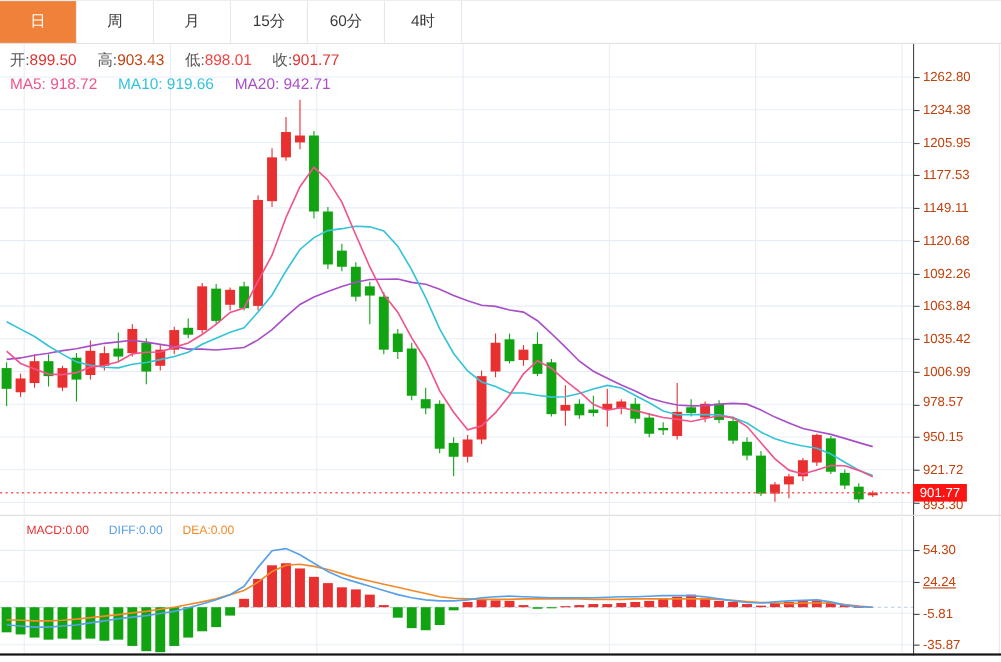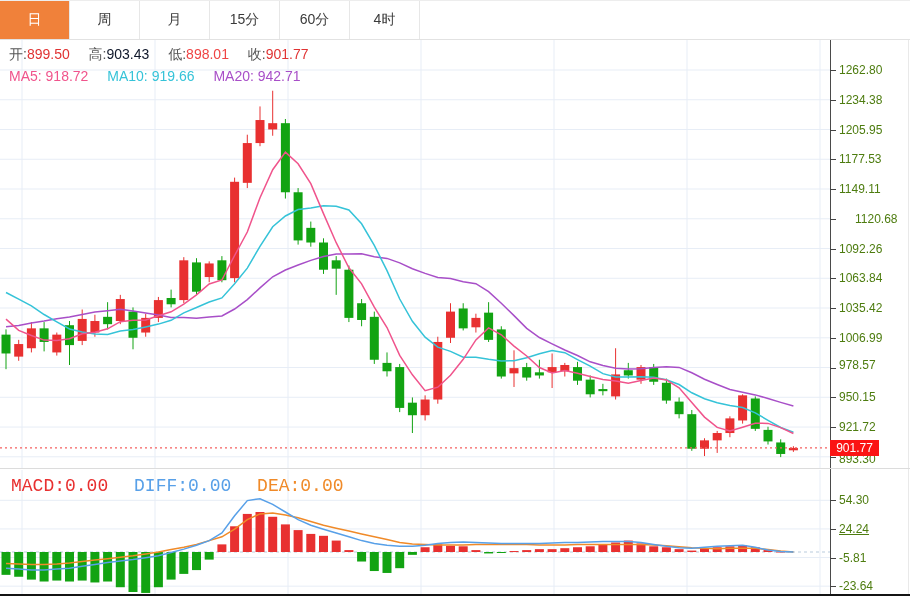--- a/index.html
+++ b/index.html
@@ -5,26 +5,26 @@
   html,body{margin:0;padding:0;background:#fff;}
   .app{position:relative;width:910px;height:602px;background:#fff;overflow:hidden;
        font-family:"Liberation Sans","DejaVu Sans",sans-serif;}
   .tabbar{position:absolute;left:0;top:0;width:910px;height:40px;background:#fff;
           border-top:1px solid #ededed;border-bottom:1px solid #e2e2e2;display:flex;box-sizing:border-box;}
   .tab{width:70px;height:100%;display:flex;align-items:center;justify-content:center;
        font-size:14px;color:#3a3a3a;border-right:1px solid #e7e7e7;cursor:pointer;box-sizing:border-box;background:#fff;}
   .tab.active{color:#fff;}
   .quote-row{position:absolute;left:9px;top:46px;font-size:14px;z-index:6;white-space:nowrap;pointer-events:none;}
   .ma-row{position:absolute;left:9px;top:68px;font-size:14px;z-index:6;white-space:nowrap;pointer-events:none;}
-  .macd-row{position:absolute;left:11px;top:476px;font-size:18px;z-index:6;white-space:nowrap;pointer-events:none;font-family:Liberation Mono, monospace;}
+  .macd-row{position:absolute;left:24px;top:476px;font-size:11px;z-index:6;white-space:nowrap;pointer-events:none;}
   .grp{margin-right:15px;margin-top:28px;}
   svg{position:absolute;left:0;display:block;}
   #main-svg{top:40px;}
   #macd-svg{top:470px;}
-  .tick-label{position:absolute;left:839px;font-size:12px;color:#4d7c0f;z-index:3;}
+  .tick-label{position:absolute;left:839px;font-size:12px;color:#c2410c;z-index:3;}
   .tick-dash{position:absolute;left:830px;width:6px;height:1px;background:#444;z-index:3;}
   .axis-vline{position:absolute;left:830px;top:40px;width:1px;height:556px;background:#4a4a4a;z-index:2;}
   .panel-divider{position:absolute;left:0;top:468px;width:910px;height:1px;background:#dcdcdc;z-index:4;}
   .bottom-line{position:absolute;left:0;top:594px;width:910px;height:2px;background:#141414;z-index:5;}
   .right-border{position:absolute;left:908px;top:40px;width:1px;height:556px;background:#e9e9e9;z-index:1;}
   .price-flag{position:absolute;left:830px;width:49px;height:16px;color:#fff;font-size:12px;
               display:flex;align-items:center;justify-content:center;z-index:7;}
 </style>
 </head>
 <body>
@@ -35,21 +35,21 @@
       <div class="tab active" style="background: rgb(240, 129, 58);">日</div>
       <div class="tab">周</div>
       <div class="tab">月</div>
       <div class="tab">15分</div>
       <div class="tab">60分</div>
       <div class="tab">4时</div>
     </div>
 
   <div class="quote-row">
     <span class="grp"><span style="color: rgb(85, 85, 85);">开:</span><span style="color: rgb(224, 51, 51);">899.50</span></span>
-    <span class="grp"><span style="color: rgb(85, 85, 85);">高:</span><span style="color: #0f172a;">903.43</span></span>
+    <span class="grp"><span style="color: rgb(85, 85, 85);">高:</span><span style="color: #c2410c;">903.43</span></span>
     <span class="grp"><span style="color: rgb(85, 85, 85);">低:</span><span style="color: #ef4444;">898.01</span></span>
     <span class="grp"><span style="color: rgb(85, 85, 85);">收:</span><span style="color: rgb(224, 51, 51);">901.77</span></span>
   </div>
 
   <div class="ma-row">
     <span class="grp" style="color: rgb(240, 84, 140);"><span>MA5: </span><span>918.72</span></span>
     <span class="grp" style="color: rgb(53, 195, 216);"><span>MA10: </span><span>919.66</span></span>
     <span class="grp" style="color: rgb(168, 79, 200);"><span>MA20: </span><span>942.71</span></span>
   </div>
 
@@ -301,21 +301,21 @@
 <div class="tick-label" style="top: 63px;">1262.80</div>
     <div class="tick-dash" style="top: 70px;"></div>
     <div class="tick-label" style="top: 92.7501px;">1234.38</div>
     <div class="tick-dash" style="top: 99.7501px;"></div>
     <div class="tick-label" style="top: 122.511px;">1205.95</div>
     <div class="tick-dash" style="top: 129.511px;"></div>
     <div class="tick-label" style="top: 152.261px;">1177.53</div>
     <div class="tick-dash" style="top: 159.261px;"></div>
     <div class="tick-label" style="top: 182.011px;">1149.11</div>
     <div class="tick-dash" style="top: 189.011px;"></div>
-    <div class="tick-label" style="top: 211.771px; margin-left: 16px;">1120.68</div>
+    <div class="tick-label" style="top: 211.771px;">1120.68</div>
     <div class="tick-dash" style="top: 218.771px;"></div>
     <div class="tick-label" style="top: 241.521px;">1092.26</div>
     <div class="tick-dash" style="top: 248.521px;"></div>
     <div class="tick-label" style="top: 271.271px;">1063.84</div>
     <div class="tick-dash" style="top: 278.271px;"></div>
     <div class="tick-label" style="top: 301.021px;">1035.42</div>
     <div class="tick-dash" style="top: 308.021px;"></div>
     <div class="tick-label" style="top: 330.782px;">1006.99</div>
     <div class="tick-dash" style="top: 337.782px;"></div>
     <div class="tick-label" style="top: 358px;">978.57</div>
@@ -325,15 +325,15 @@
     <div class="tick-label" style="top: 420.043px;">921.72</div>
     <div class="tick-dash" style="top: 427.043px;"></div>
     <div class="tick-label" style="top: 452px;">893.30</div>
     <div class="tick-dash" style="top: 456.793px;"></div>
     <div class="tick-label" style="top: 493.306px;">54.30</div>
     <div class="tick-dash" style="top: 500.306px;"></div>
     <div class="tick-label" style="top: 521.924px; text-decoration: underline;">24.24</div>
     <div class="tick-dash" style="top: 528.924px;"></div>
     <div class="tick-label" style="top: 550.531px;">-5.81</div>
     <div class="tick-dash" style="top: 557.531px;"></div>
-    <div class="tick-label" style="top: 579.148px;">-23.64</div>
+    <div class="tick-label" style="top: 579.148px;">-35.87</div>
     <div class="tick-dash" style="top: 586.148px;"></div>
   </div>
 
 </body></html>

